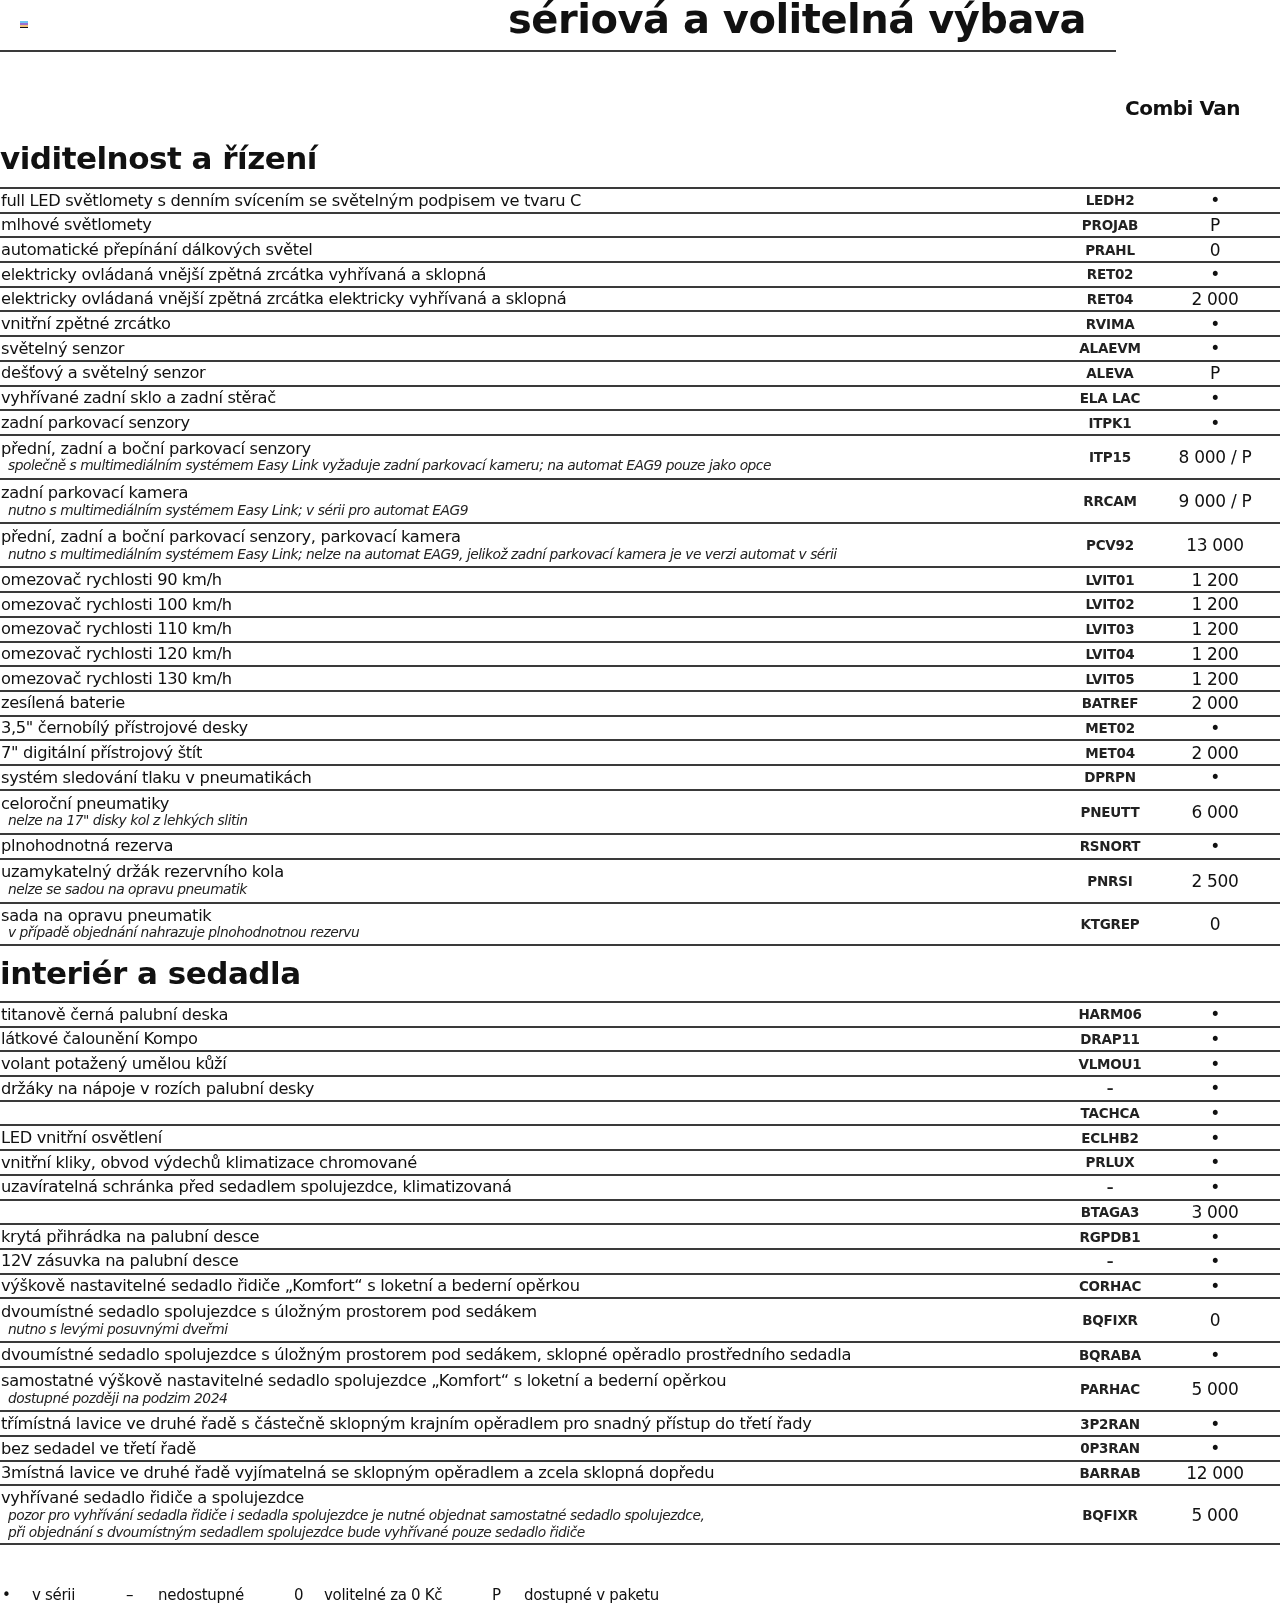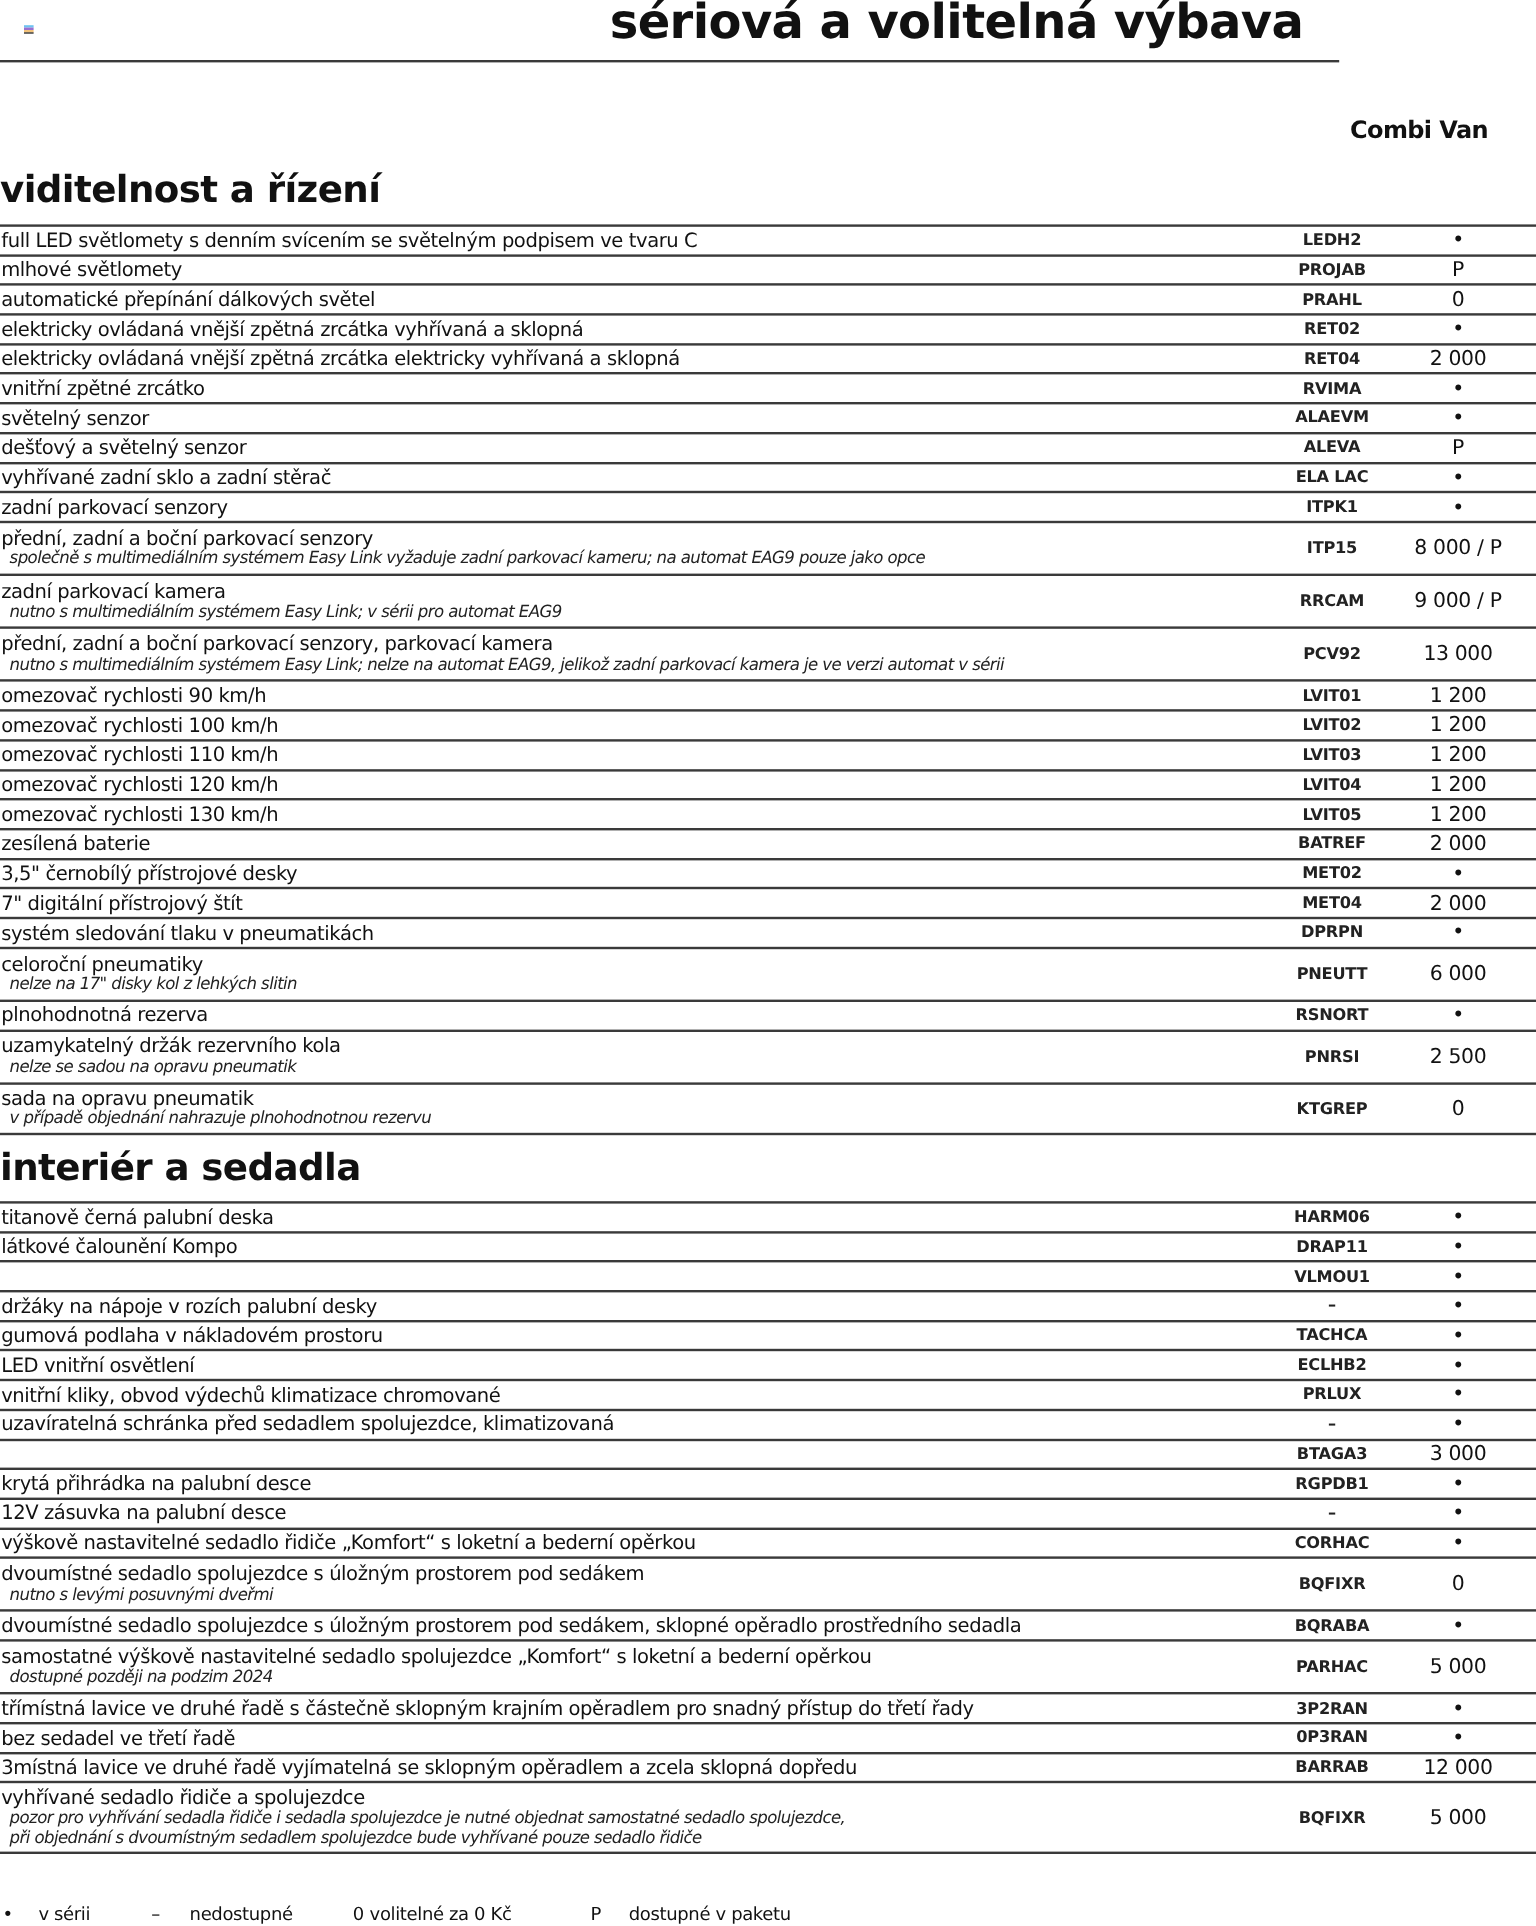--- a/index.html
+++ b/index.html
@@ -302,34 +302,34 @@
         <div class="val">•</div>
       </div>
       <div class="row single">
         <div class="desc">
           <div class="main" style="transform: scaleX(0.98678);">látkové čalounění Kompo</div>
         </div>
         <div class="code">DRAP11</div>
         <div class="val">•</div>
       </div>
       <div class="row single">
+        <div class="desc">
+          <div class="main" style="transform: scaleX(0.98678);">volant potažený umělou kůží</div>
+        </div>
         <div class="code">VLMOU1</div>
         <div class="val">•</div>
       </div>
       <div class="row single">
         <div class="desc">
           <div class="main" style="transform: scaleX(0.98678);">držáky na nápoje v rozích palubní desky</div>
         </div>
         <div class="code">–</div>
         <div class="val">•</div>
       </div>
       <div class="row single">
-        <div class="desc">
-          <div class="main" style="transform: scaleX(0.98678);">gumová podlaha v nákladovém prostoru</div>
-        </div>
         <div class="code">TACHCA</div>
         <div class="val">•</div>
       </div>
       <div class="row single">
         <div class="desc">
           <div class="main" style="transform: scaleX(0.98678);">LED vnitřní osvětlení</div>
         </div>
         <div class="code">ECLHB2</div>
         <div class="val">•</div>
       </div>
@@ -427,16 +427,16 @@
       </div>
     </div>
   </div>
 
 <div class="legend">
   <span style="left:2px">•</span>
   <span style="left:32px">v sérii</span>
   <span style="left:126px">–</span>
   <span style="left:158px">nedostupné</span>
   <span style="left:294px">0</span>
-  <span style="left:308px">volitelné za 0 Kč</span>
+  <span style="left:324px">volitelné za 0 Kč</span>
   <span style="left:492px">P</span>
   <span style="left:524px">dostupné v paketu</span>
 </div>
 
 </body></html>

